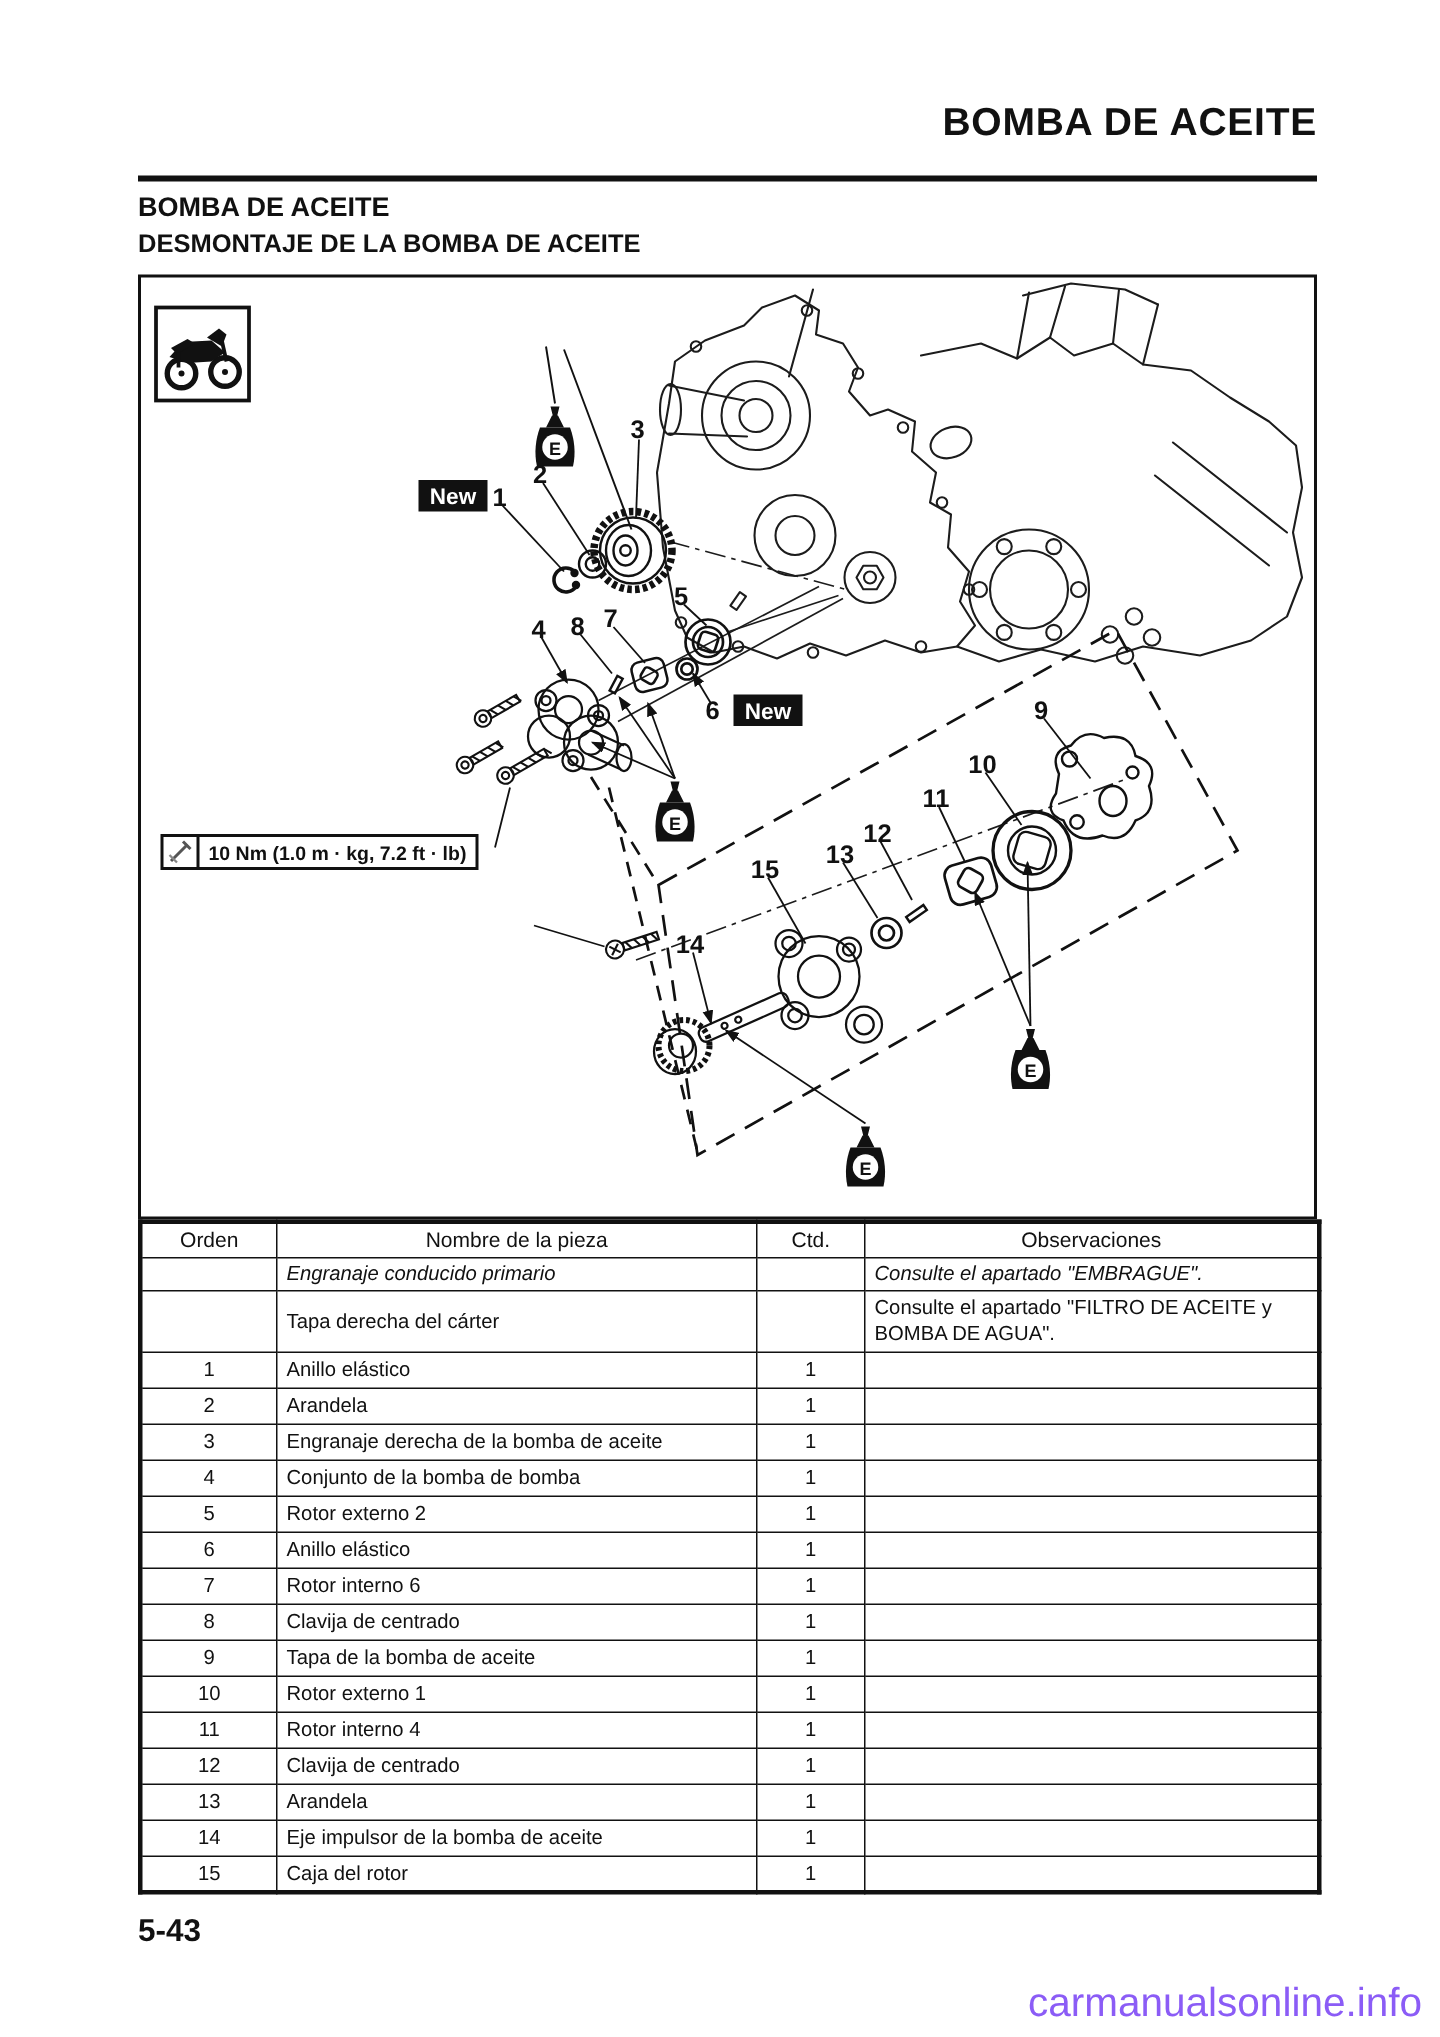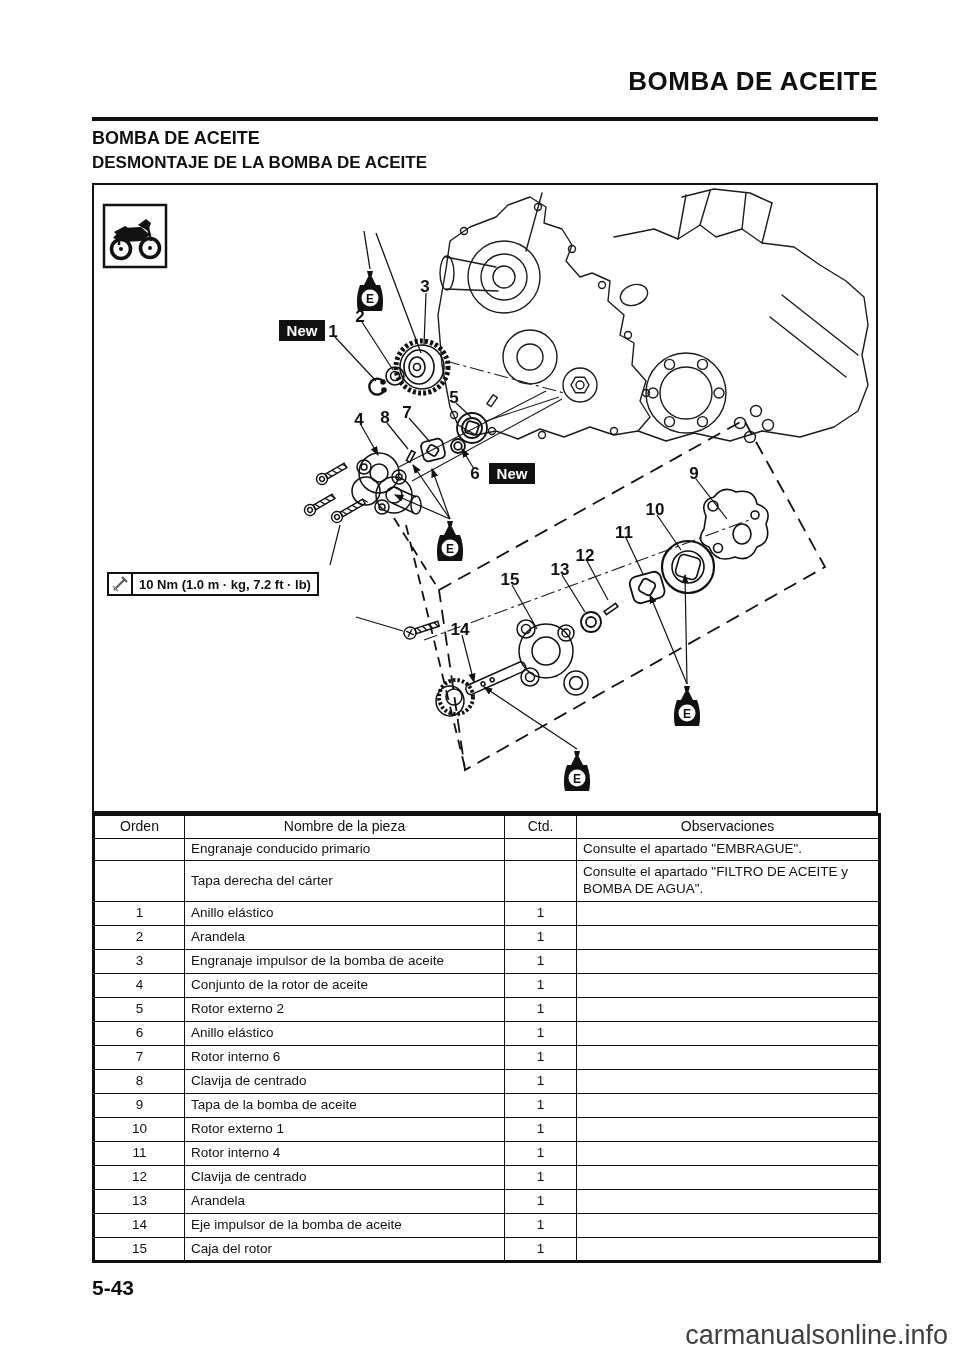--- a/index.html
+++ b/index.html
@@ -7,40 +7,40 @@
         font-family:"Liberation Sans",sans-serif;color:#111;}
   .running-header{position:absolute;top:66px;left:92px;width:786px;text-align:right;
         font-size:26px;font-weight:bold;letter-spacing:.5px;}
   .rule{position:absolute;top:117px;left:92px;width:786px;height:4px;background:#111;}
   .section-title{position:absolute;top:128px;left:92px;font-size:18px;font-weight:bold;}
   .subsection-title{position:absolute;top:153px;left:92px;font-size:17px;font-weight:bold;}
   .figure-box{position:absolute;top:183px;left:92px;width:786px;height:630px;
         border:2px solid #111;box-sizing:border-box;}
   .figure-box svg{display:block;}
   .torque-box{position:absolute;display:flex;align-items:stretch;border:2px solid #111;
-        background:#fff;height:24px;box-sizing:border-box;margin-top:16px;}
+        background:#fff;height:24px;box-sizing:border-box;}
   .torque-box .ticon{width:22px;border-right:2px solid #111;display:flex;align-items:center;
         justify-content:center;}
   .torque-box .tlabel{display:flex;align-items:center;padding:0 6px;font-size:13px;
         font-weight:bold;white-space:nowrap;}
   .tq1{left:13px;top:371px;}
   .tq2{left:25px;top:419px;}
   .parts-table{position:absolute;top:813px;left:92px;width:786px;border-collapse:collapse;
         table-layout:fixed;font-size:13.5px;}
   .parts-table th,.parts-table td{border:1.6px solid #111;padding:0 6px;font-weight:normal;
         vertical-align:middle;line-height:1.25;overflow:hidden;}
   .parts-table{border:3px solid #111;}
   .parts-table th{font-size:14px;height:22px;}
   .parts-table td.c{text-align:center;}
   .parts-table tr{height:24px;}
-  .parts-table tr.r-a{height:22px;}
+  .parts-table tr.r-a{height:22px;font-style:italic;}
   .parts-table tr.r-b{height:41px;}
   .page-number{position:absolute;top:1276px;left:92px;width:786px;text-align:left;
         font-size:21px;font-weight:bold;}
-  .watermark{position:absolute;top:1320px;right:12px;font-size:27px;color:#404040;}
+  .watermark{position:absolute;top:1320px;right:12px;font-size:27px;color:#8b5cf6;}
   text{font-family:"Liberation Sans",sans-serif;}
 </style>
 </head>
 <body>
 
 <div class="page">
 
   <div class="running-header">BOMBA DE ACEITE</div>
   <div class="rule"></div>
   <div class="section-title">BOMBA DE ACEITE</div>
@@ -393,27 +393,27 @@
           <td></td>
         </tr>
     <tr>
           <td class="c">2</td>
           <td>Arandela</td>
           <td class="c">1</td>
           <td></td>
         </tr>
     <tr>
           <td class="c">3</td>
-          <td>Engranaje impulsor de la bomba de aceite</td>
+          <td>Engranaje derecha de la bomba de aceite</td>
           <td class="c">1</td>
           <td></td>
         </tr>
     <tr>
           <td class="c">4</td>
-          <td>Conjunto de la rotor de aceite</td>
+          <td>Conjunto de la bomba de bomba</td>
           <td class="c">1</td>
           <td></td>
         </tr>
     <tr>
           <td class="c">5</td>
           <td>Rotor externo 2</td>
           <td class="c">1</td>
           <td></td>
         </tr>
     <tr>

